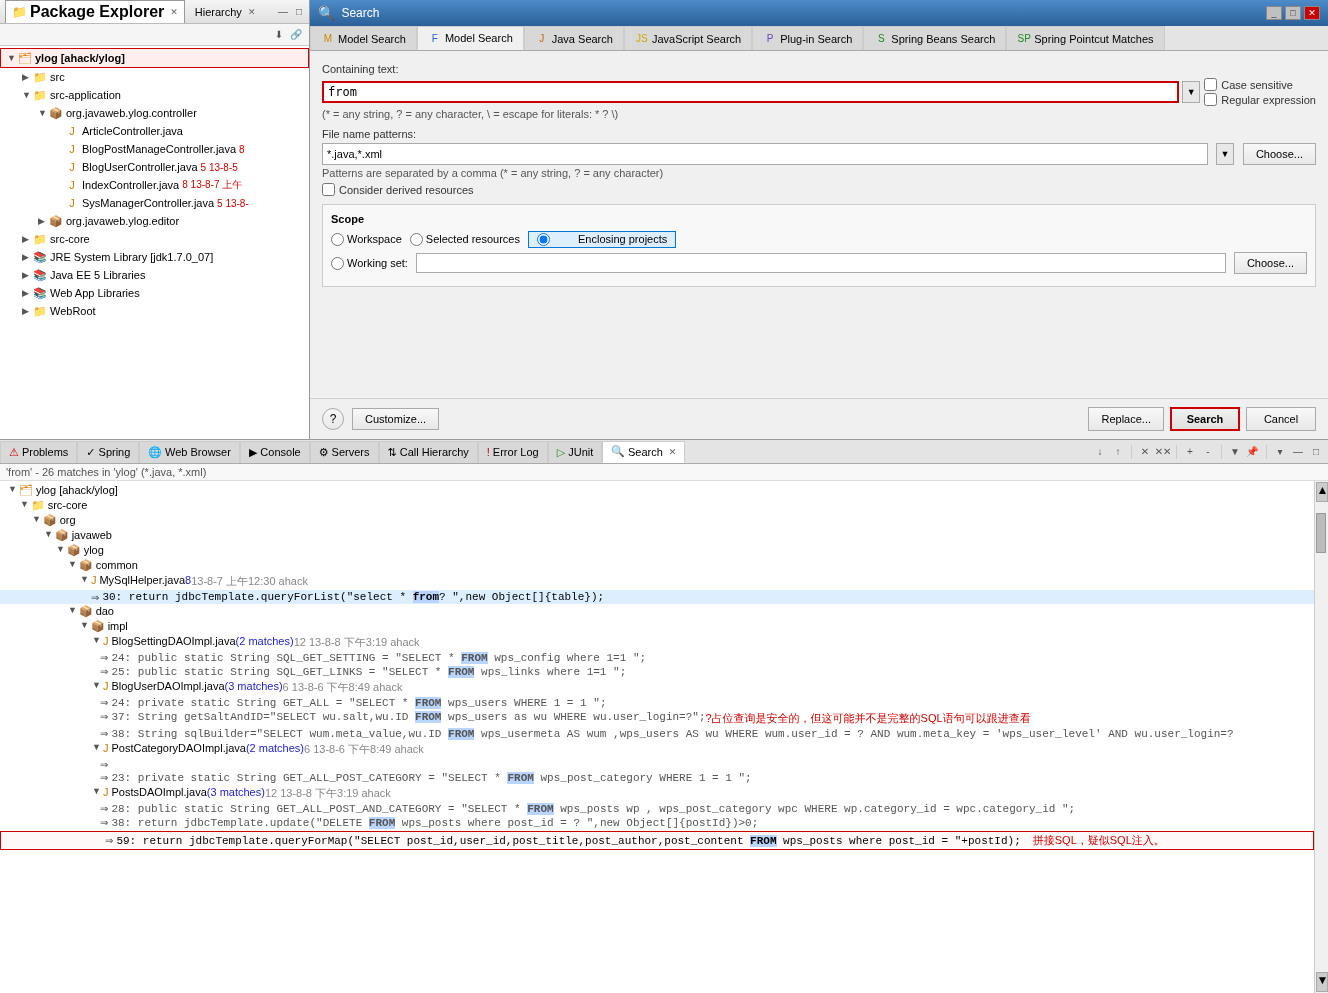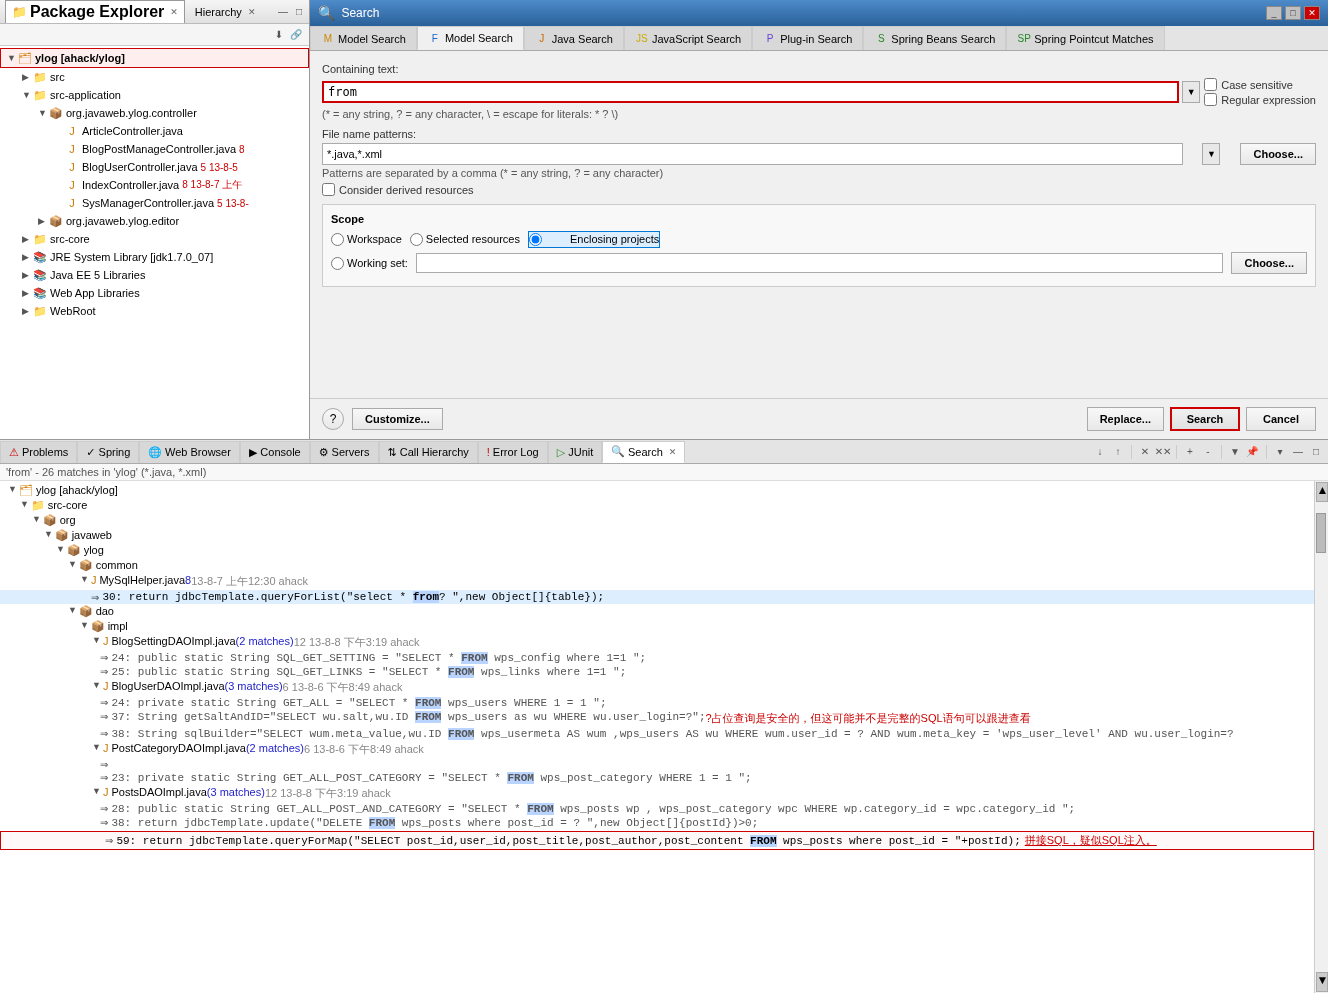--- a/index.html
+++ b/index.html
@@ -235,21 +235,21 @@
     .scope-radio-label {
       display: flex;
       align-items: flex-start;
       gap: 3px;
       font-size: 11px;
       cursor: pointer;
     }
     .scope-radio-label.selected {
       background: #ddeeff;
       border: 1px solid #0078d7;
-      padding: 1px 0;
+      padding: 1px 8px;
       border-radius: 0;
       gap: 28px;
     }
     .working-set-input {
       flex: 1;
       height: 20px;
       border: 1px solid #aaa;
       background: white;
       font-size: 11px;
       padding: 1px 4px;
@@ -266,21 +266,20 @@
     .footer-left { display: flex; align-items: center; }
     .footer-right { display: flex; gap: 6px; }
     .btn {
       padding: 4px 12px;
       border: 1px solid #aaa;
       background: linear-gradient(to bottom, #f8f8f8, #e8e8e8);
       font-size: 11px;
       cursor: pointer;
       min-width: 70px;
       text-align: center;
-      font-weight: bold;
     }
     .btn.primary {
       border: 2px solid #cc0000;
       background: linear-gradient(to bottom, #f0f0f0, #e0e0e0);
       font-weight: bold;
     }
     .btn-help {
       width: 22px;
       height: 22px;
       border: 1px solid #aaa;
@@ -589,21 +588,21 @@
               <input type="checkbox" id="regExp" style="">
               <label for="regExp" class="form-label">Regular expression</label>
             </div>
           </div>
         </div>
         <div class="form-hint" style="margin-top:2px;">(* = any string, ? = any character, \ = escape for literals: * ? \)</div>
       </div>
 
       <div>
         <div class="form-label">File name patterns:</div>
-        <div style="display:flex; align-items:flex-start; gap:20px; margin-top:3px;">
+        <div style="display:flex; align-items:flex-start; gap:9px; margin-top:3px;">
           <input type="text" class="form-combo" value="*.java,*.xml" style="flex: 1 1 0%;">
           <div class="combo-arrow">▼</div>
           <button class="btn">Choose...</button>
         </div>
         <div class="form-hint" style="margin-top:2px;">Patterns are separated by a comma (* = any string, ? = any character)</div>
         <div class="checkbox-row" style="margin-top:4px;">
           <input type="checkbox" id="considerDerived" style="">
           <label for="considerDerived" class="form-label consider-derived">Consider derived resources</label>
         </div>
       </div>
@@ -867,21 +866,21 @@
       <div class="result-match-line">
         <span style="width:100px; display:inline-block;"></span>
         <span class="match-arrow">⇒</span>
         <span class="code-text">38: return jdbcTemplate.update("DELETE <span class="highlight">FROM</span> wps_posts where post_id = ? ",new Object[]{postId})&gt;0;</span>
       </div>
 
       <div style="display:flex; align-items:center; padding:1px 4px; cursor:pointer; border: 1px solid #cc0000; background:#fff8f8; margin:1px 0;">
         <span style="width:100px; display:inline-block;"></span>
         <span class="match-arrow">⇒</span>
         <span class="code-text">59: return jdbcTemplate.queryForMap("SELECT post_id,user_id,post_title,post_author,post_content <span class="highlight">FROM</span> wps_posts where post_id = "+postId);</span>
-        <span class="chinese-text" style="margin-left:4px;text-decoration:underline;">拼接SQL，疑似SQL注入。</span>
+        <span class="chinese-text" style="margin-left:12px;">拼接SQL，疑似SQL注入。</span>
       </div>
 
     </div>
 
     <div style="width:14px; background:#f0f0f0; border-left:1px solid #ccc; display:flex; flex-direction:column;">
       <div style="width:12px; height:20px; background:#ccc; border:1px solid #aaa; margin:1px auto; cursor:pointer;">▲</div>
       <div style="flex:1; position:relative;">
         <div style="width:10px; height:40px; background:#bbb; border:1px solid #999; position:absolute; top:10px; left:1px;"></div>
       </div>
       <div style="width:12px; height:20px; background:#ccc; border:1px solid #aaa; margin:1px auto; cursor:pointer;">▼</div>

